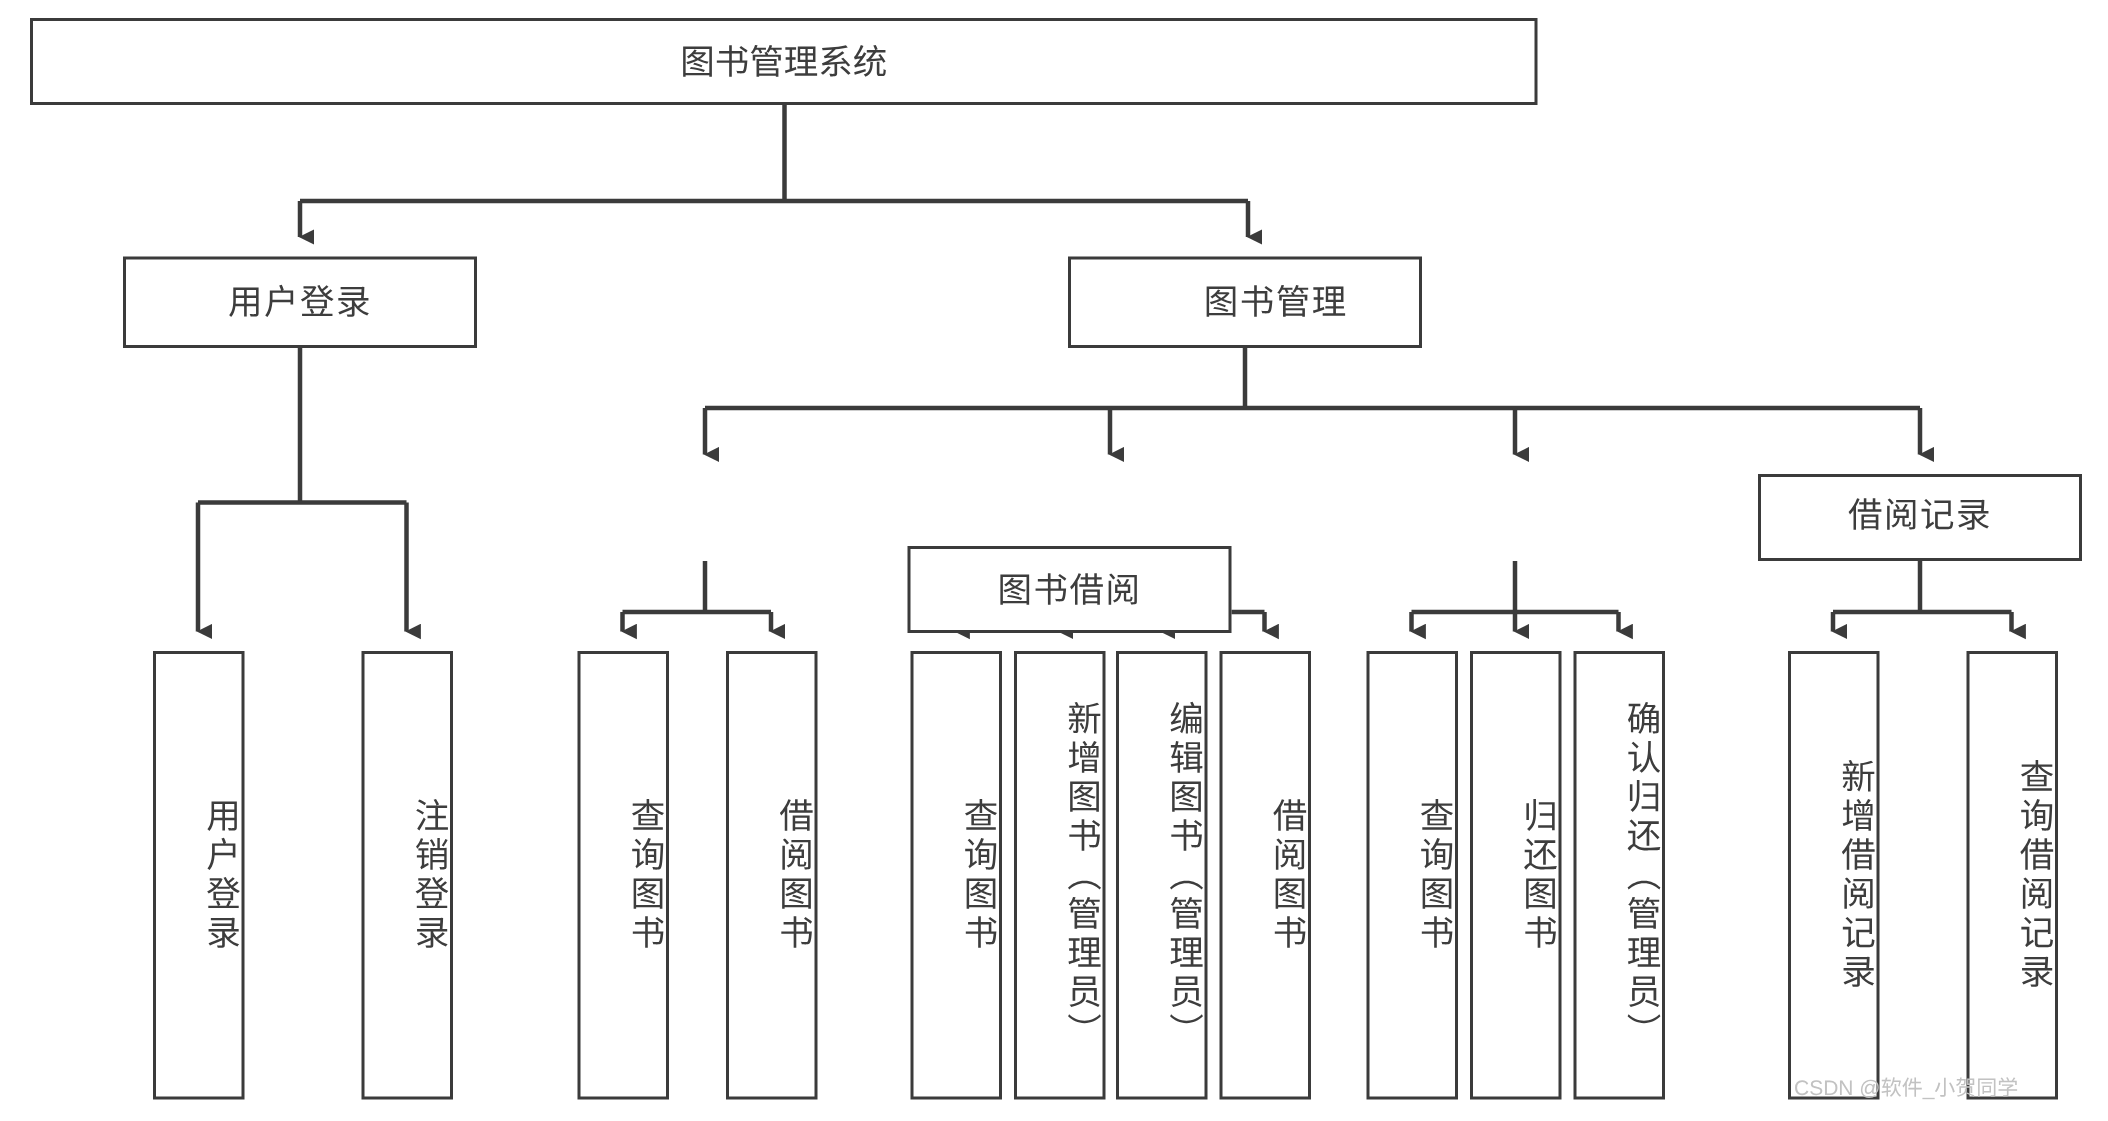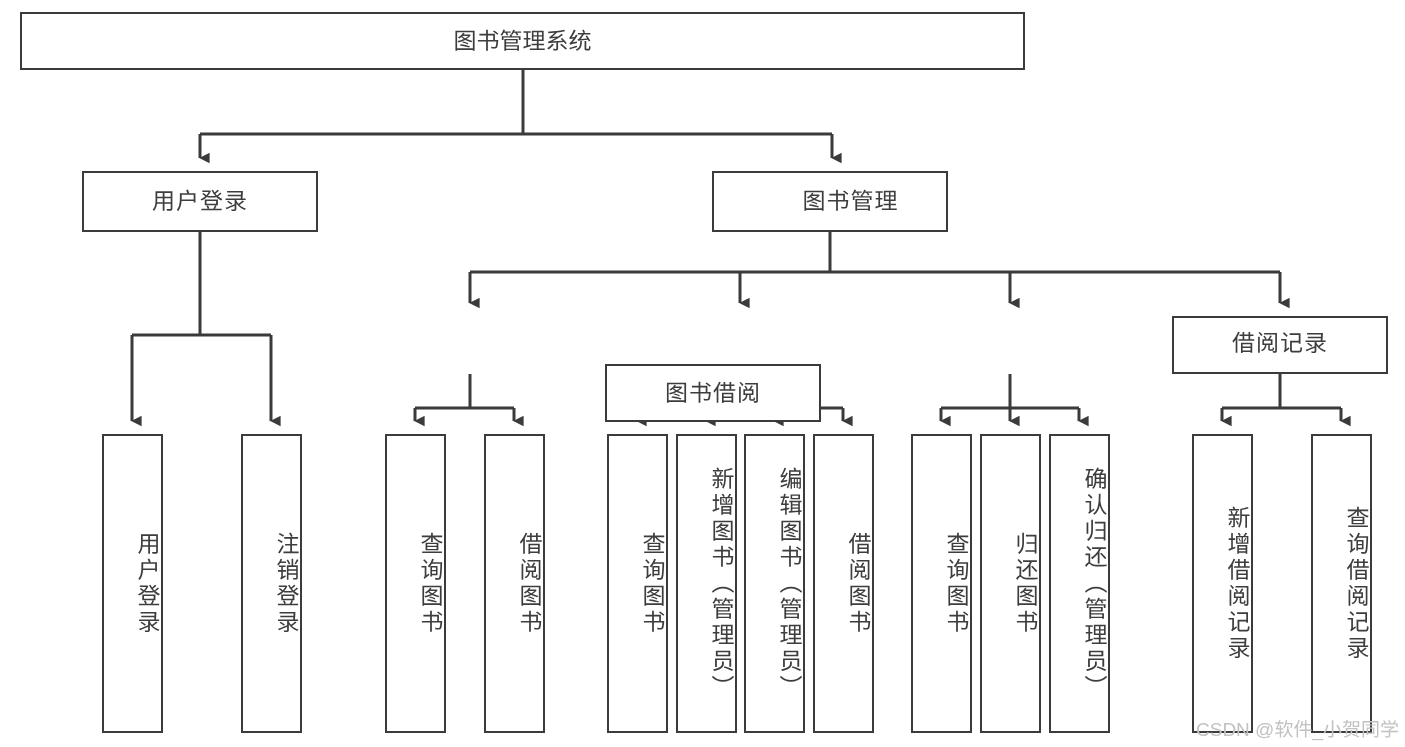--- a/index.html
+++ b/index.html
@@ -56,21 +56,21 @@
   .node.vert .vtext{
     writing-mode:vertical-rl;
     text-orientation:upright;
     white-space:nowrap;
   }
   
   #watermark{
     position:absolute;
     left:1196px;
     top:714px;
-    font-size:19px;
+    font-size:14px;
     color:#c2c2c2;
     letter-spacing:0px;
     white-space:nowrap;
     z-index:5;
     font-family:"Liberation Sans","DejaVu Sans",sans-serif;
   }
 </style>
 </head>
 <body>
 

